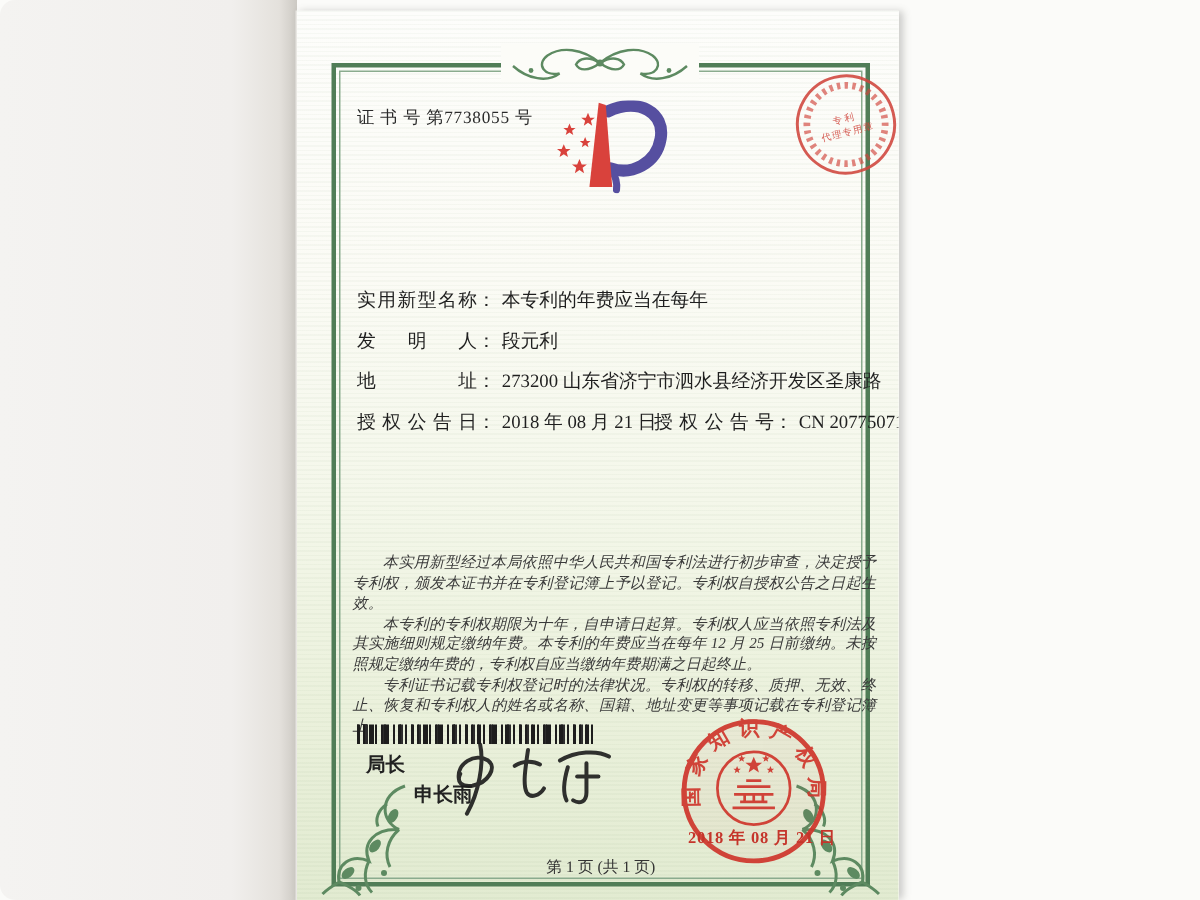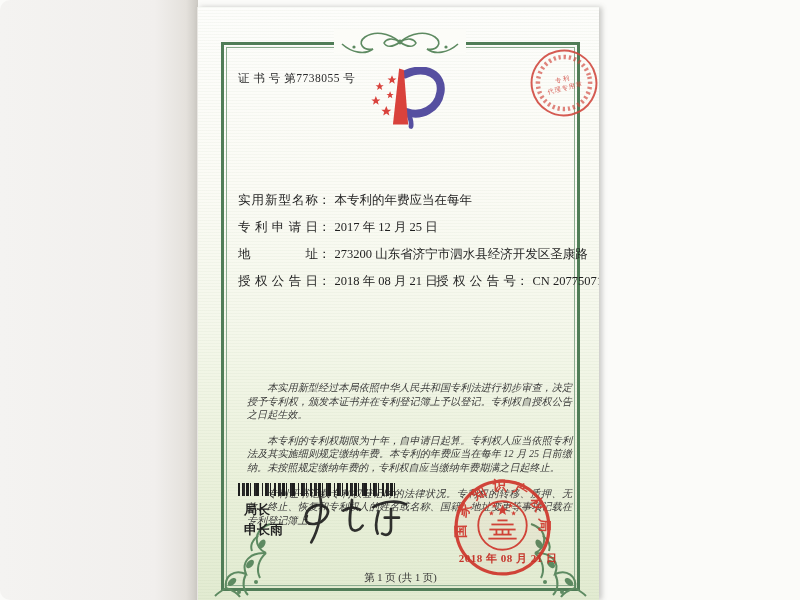--- a/index.html
+++ b/index.html
@@ -36,31 +36,31 @@
     font-size:27px;font-weight:600;letter-spacing:5px;color:#101010;}
 
   .fields{position:absolute;left:40px;top:180px;right:16px;font-size:12.5px;color:#1f1f1f;}
   .frow{height:27px;line-height:27px;position:relative;white-space:nowrap;}
   .flabel{display:inline-block;width:80px;text-align:justify;text-align-last:justify;vertical-align:top;}
   .fcolon{display:inline-block;margin-right:4px;}
   .frow .right{position:absolute;left:198px;top:0;}
 
   .paras{position:absolute;left:37px;right:15px;top:362px;font-size:10.1px;line-height:13.6px;
     color:#3a3a3a;text-align:justify;font-style:italic;}
-  .paras p{margin:12px;text-indent:2em;}
+  .paras p{margin:0;text-indent:2em;}
 
   .barcode{position:absolute;left:40px;top:476px;width:158px;height:13px;
     background:
       repeating-linear-gradient(90deg,#1d1d1d 0 1.5px,transparent 1.5px 4px),
       repeating-linear-gradient(90deg,#1d1d1d 0 2px,transparent 2px 9px),
       repeating-linear-gradient(90deg,transparent 0 5px,#2c2c2c 5px 7px,transparent 7px 12px);}
 
   .signer{position:absolute;left:46px;font-family:"Liberation Sans","DejaVu Sans",sans-serif;
     font-size:13px;font-weight:600;color:#222;}
-  .signer.t1{top:494px;} .signer.t2{top:514px;}
+  .signer.t1{top:494px;} .signer.t2{top:514px;margin-left:32px;}
   .signature{position:absolute;left:92px;top:472px;}
 
   .agency-stamp{position:absolute;left:330px;top:40px;transform:rotate(-14deg);opacity:.88;}
   .seal{position:absolute;left:254px;top:470px;opacity:.93;}
   .seal-date{position:absolute;left:250px;top:544px;width:120px;text-align:center;
     font-size:11px;font-weight:600;color:#c5352b;letter-spacing:.5px;}
 
   .footer{position:absolute;left:23px;right:19px;top:564px;text-align:center;
     font-size:10.5px;color:#333;}
 </style>
@@ -138,21 +138,21 @@
         <use href="#star" transform="translate(34,46) scale(0.55)"></use>
       </g>
     </svg>
 
 
     <div class="fields">
       <div class="frow">
         <span class="flabel">实用新型名称</span><span class="fcolon">：</span><span>本专利的年费应当在每年</span>
       </div>
       <div class="frow">
-        <span class="flabel">专利申请日</span><span class="fcolon">：</span><span>2017 年 12 月 25 日</span>
+        <span class="flabel">发明人</span><span class="fcolon">：</span><span>段元利</span>
       </div>
       <div class="frow">
         <span class="flabel">地址</span><span class="fcolon">：</span><span>273200 山东省济宁市泗水县经济开发区圣康路</span>
       </div>
       <div class="frow">
         <span class="flabel">授权公告日</span><span class="fcolon">：</span><span>2018 年 08 月 21 日</span>
         <span class="right">
           <span class="flabel">授权公告号</span><span class="fcolon">：</span><span>CN 207750710 U</span>
         </span>
       </div>

